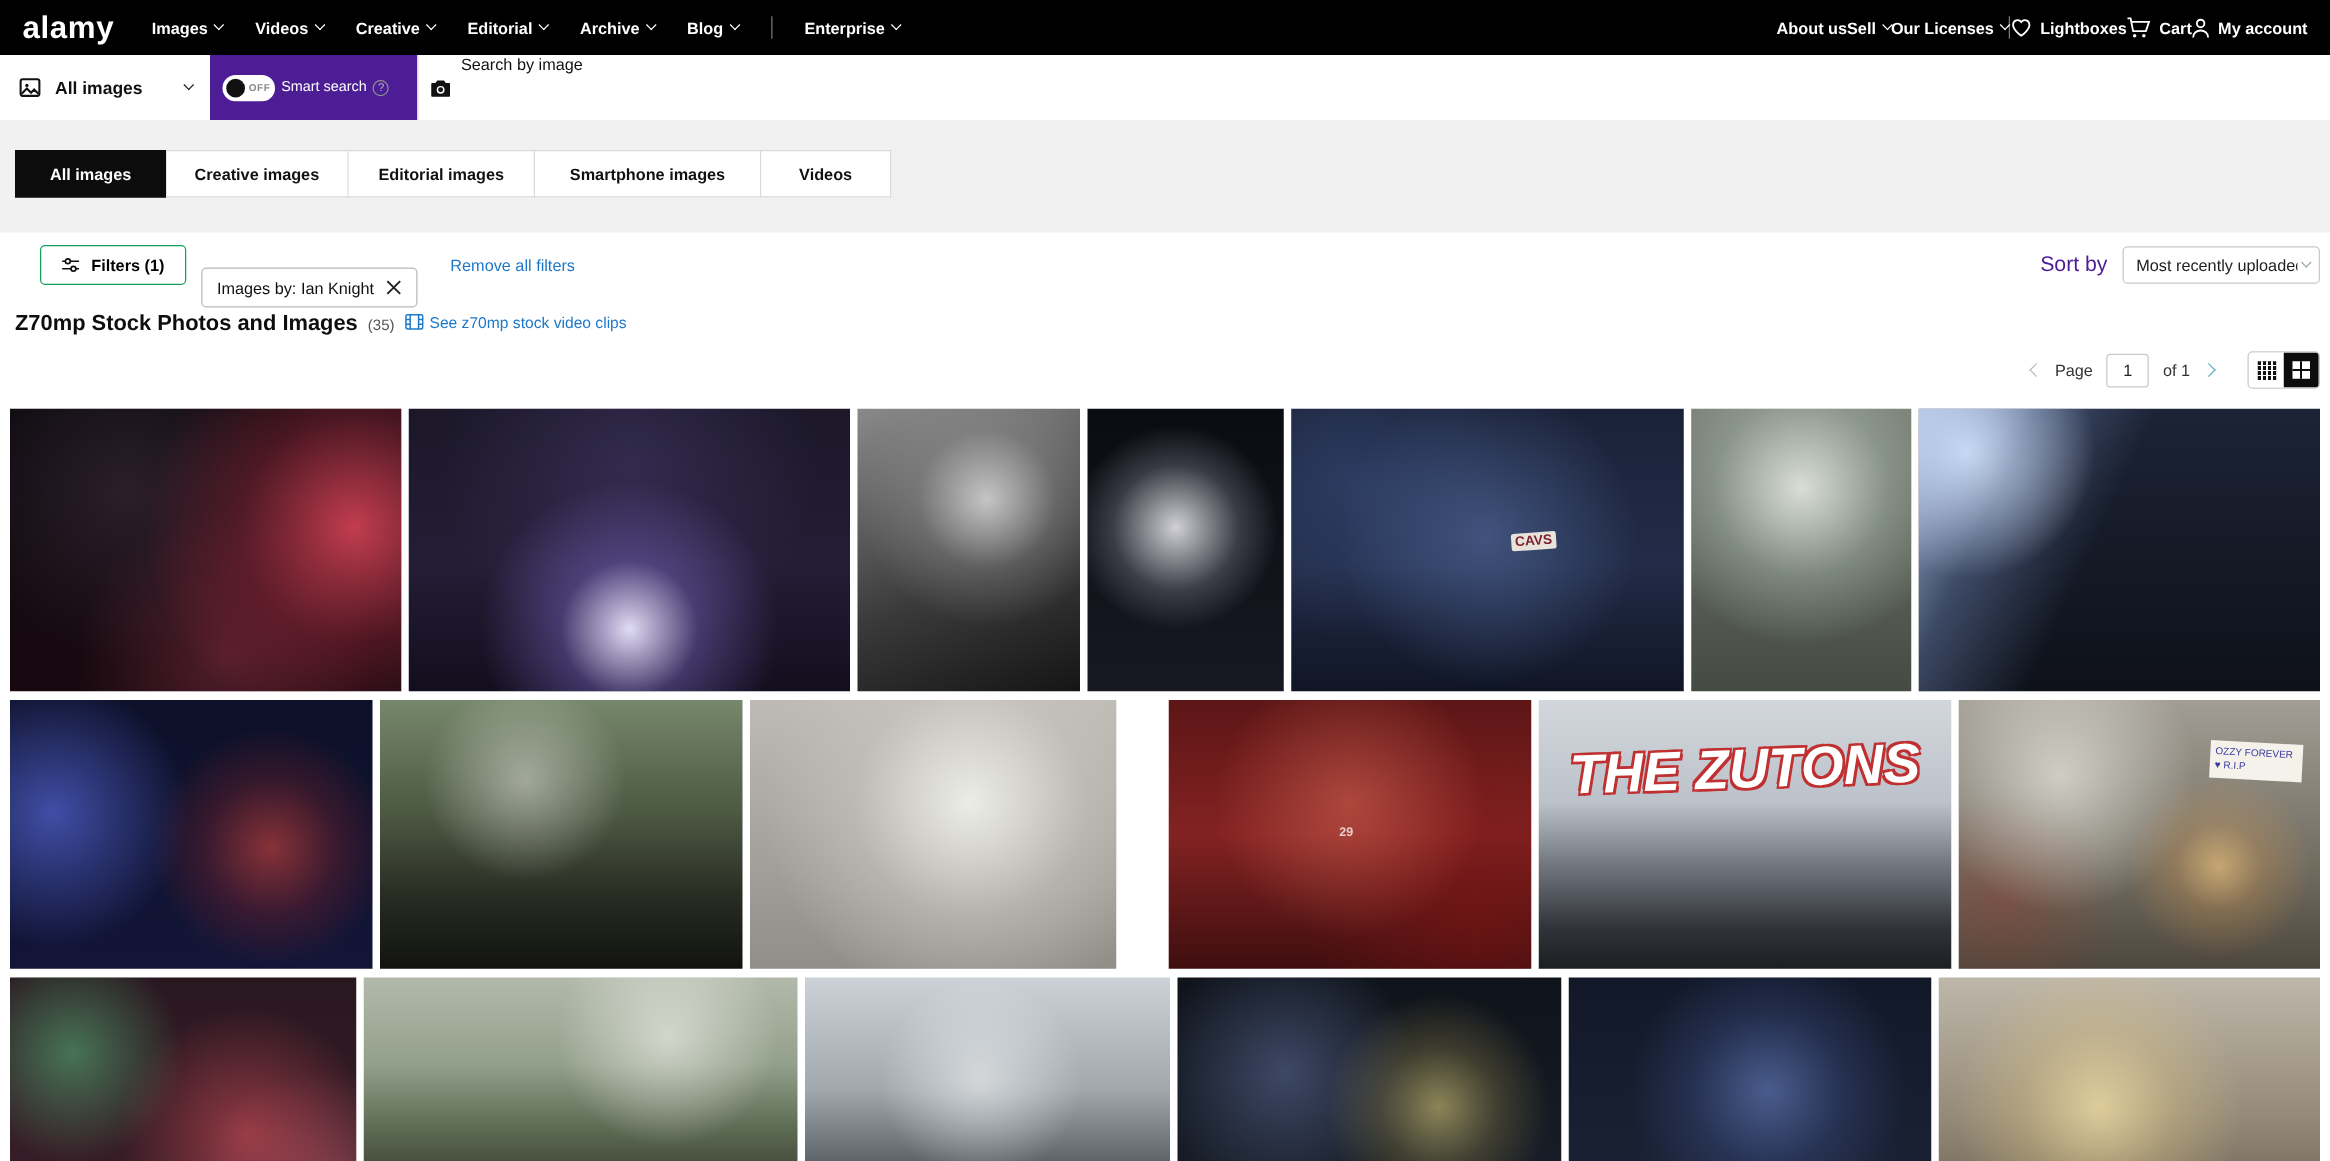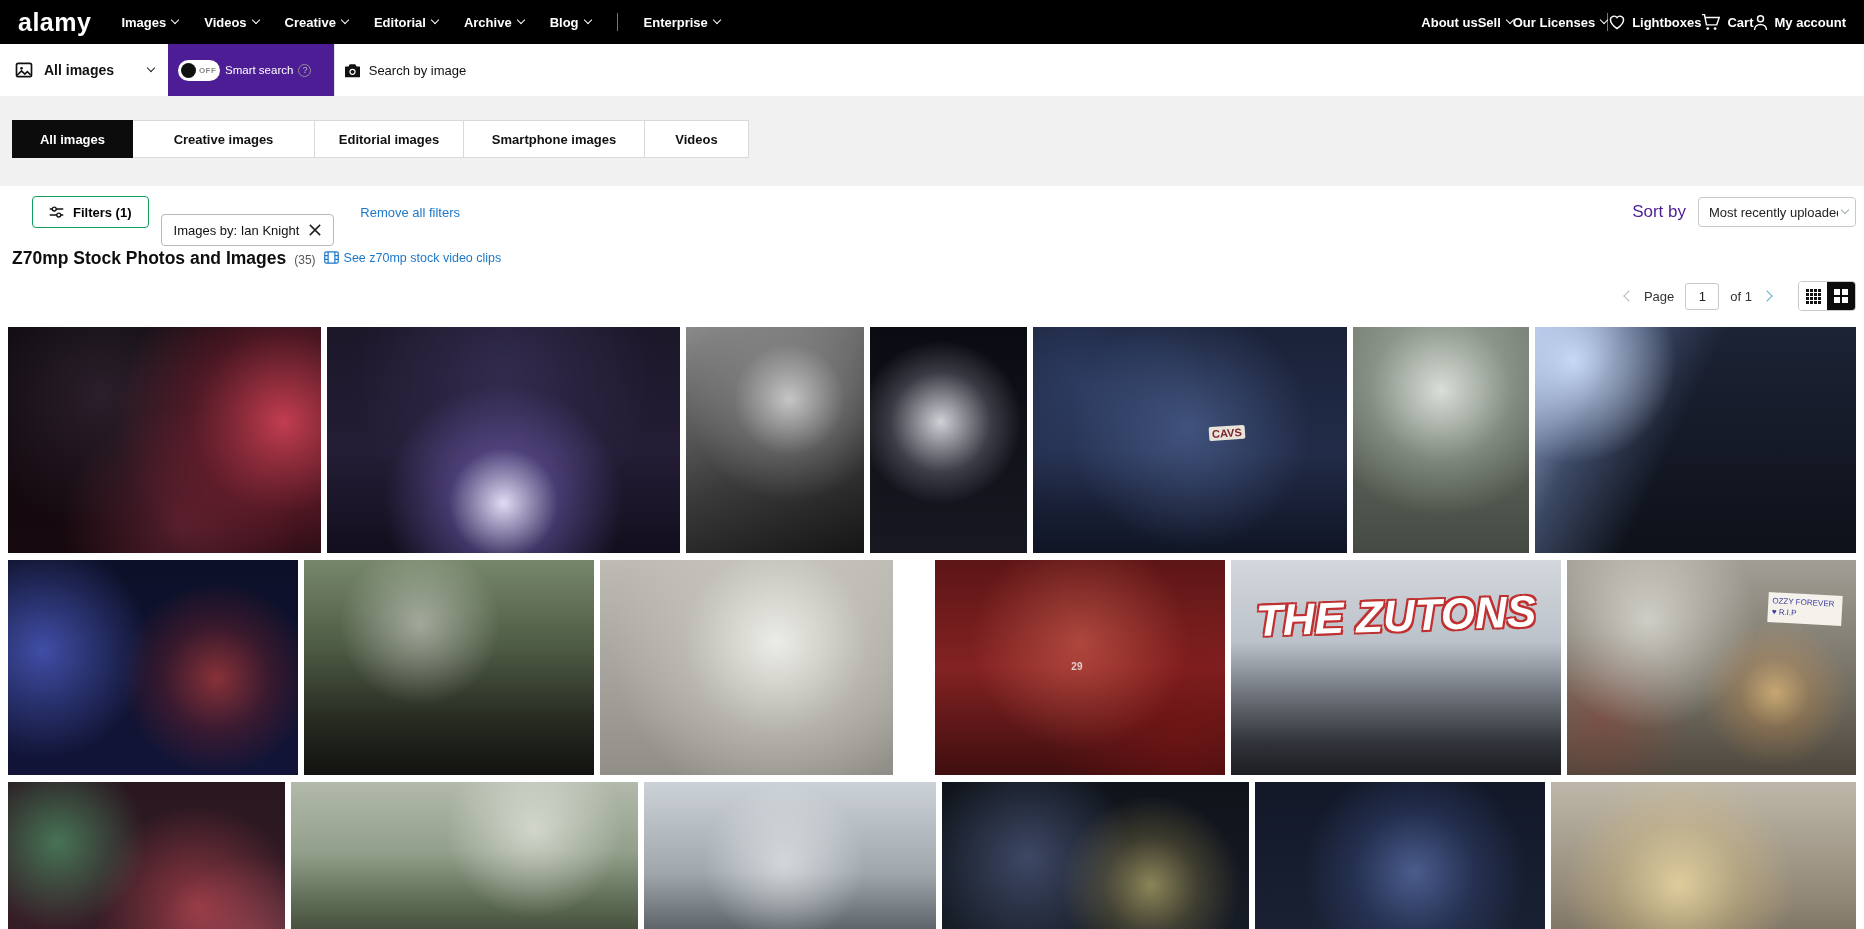--- a/index.html
+++ b/index.html
@@ -23,21 +23,21 @@
   .scope-label { font-size:14px; font-weight:700; }
   .scope .chev { margin-left:auto; color:#222; }
   .smart { width:166px; background:#4c1d95; display:flex; align-items:center; gap:5px; padding-left:10px; color:#fff; }
   .toggle { width:42px; height:21px; background:#fff; border-radius:12px; display:flex; align-items:center; padding:0 4px 0 3px; gap:3px; cursor:pointer; flex:none; }
   .knob { width:15px; height:15px; border-radius:50%; background:#111; flex:none; }
   .toggle-state { font-size:8px; font-weight:700; color:#8a8a8a; letter-spacing:.4px; }
   .smart-label { font-size:11.5px; white-space:nowrap; }
   .info { width:13px; height:13px; border:1px solid #8f8f8f; border-radius:50%; font-size:9px; display:flex; align-items:center; justify-content:center; color:#bdbdbd; flex:none; cursor:pointer; }
   .search-field { flex:1; display:flex; align-items:center; gap:13px; padding-left:22px; background:#fff; border-radius:26px 0 0 26px; margin-left:-24px; z-index:1; }
   .search-input { border:none; outline:none; font-size:15px; color:#1a1a1a; flex:1; font-family:inherit; background:transparent; }
-  .search-by-image { width:141px; border-left:1px solid #e3e3e3; display:flex; align-items:center; justify-content:center; gap:8px; font-size:13px; cursor:pointer; white-space:nowrap; z-index:1; background:#fff; }
+  .search-by-image { width:141px; border-left:1px solid #e3e3e3; display:flex; justify-content:center; gap:8px; font-size:13px; cursor:pointer; white-space:nowrap; z-index:1; background:#fff; }
   
   .tabs-band { height:90px; background:#f1f1f2; padding:24px 0 0 12px; }
   .tabs { display:flex; height:38px; }
   .tab { display:flex; align-items:center; justify-content:center; font-size:13px; font-weight:700; background:#fff; border:1px solid #d9d9d9; border-left:none; cursor:pointer; color:#111; }
   .tab:first-child { border-left:1px solid #d9d9d9; }
   .tab.active { background:#0c0c0c; color:#fff; border-color:#0c0c0c; }
   
   .filters-row { margin:10px 8px 0 32px; display:flex; align-items:center; height:32px; }
   .filters-btn { display:flex; align-items:center; gap:9px; border:1.5px solid #12a05c; border-radius:4px; height:32px; padding:0 16px; font-size:13px; font-weight:700; background:#fff; cursor:pointer; }
   .chip { display:flex; align-items:center; gap:10px; border:1px solid #b9b9b9; border-radius:4px; height:32px; padding:0 12px; font-size:13px; margin-left:12px; background:#fff;margin-top:36px; }
@@ -181,21 +181,21 @@
           <circle cx="12" cy="13" r="2.9" fill="#111"></circle>
         </svg>
       </span>
     <span>Search by image</span>
   </div>
 </div>
 
 <div class="tabs-band">
   <div class="tabs">
     <div class="tab active" style="width:121px">All images</div>
-    <div class="tab" style="width:182px">Creative images</div>
+    <div class="tab" style="width:146px">Creative images</div>
     <div class="tab" style="width:149px">Editorial images</div>
     <div class="tab" style="width:181px">Smartphone images</div>
     <div class="tab" style="width:104px">Videos</div>
   </div>
 </div>
 
 <div class="filters-row">
   <button class="filters-btn">
     <span class="icon">
         <svg width="15" height="14" viewBox="0 0 20 18" fill="none" stroke="#111" stroke-width="1.8">

